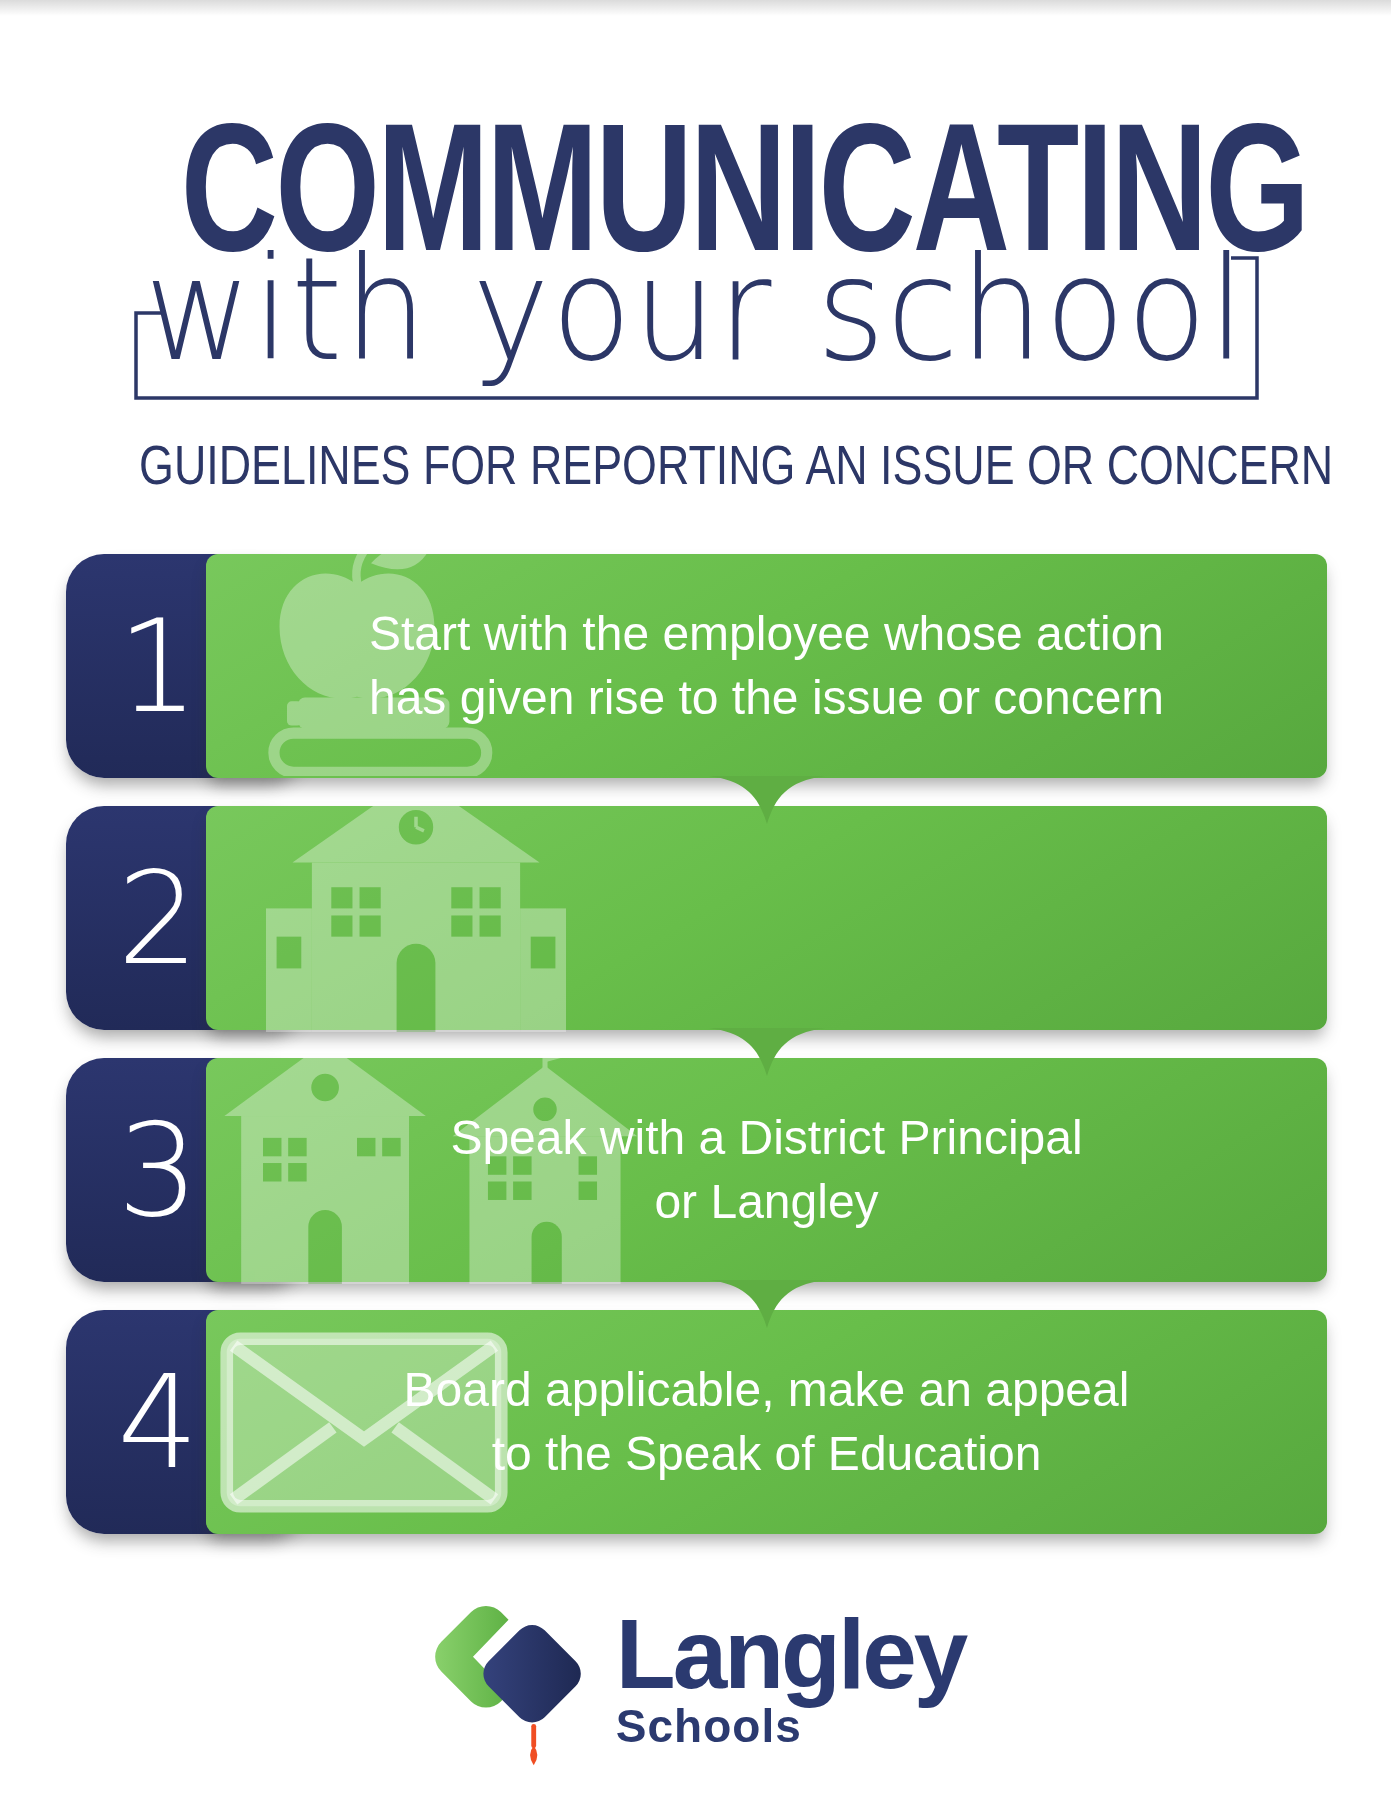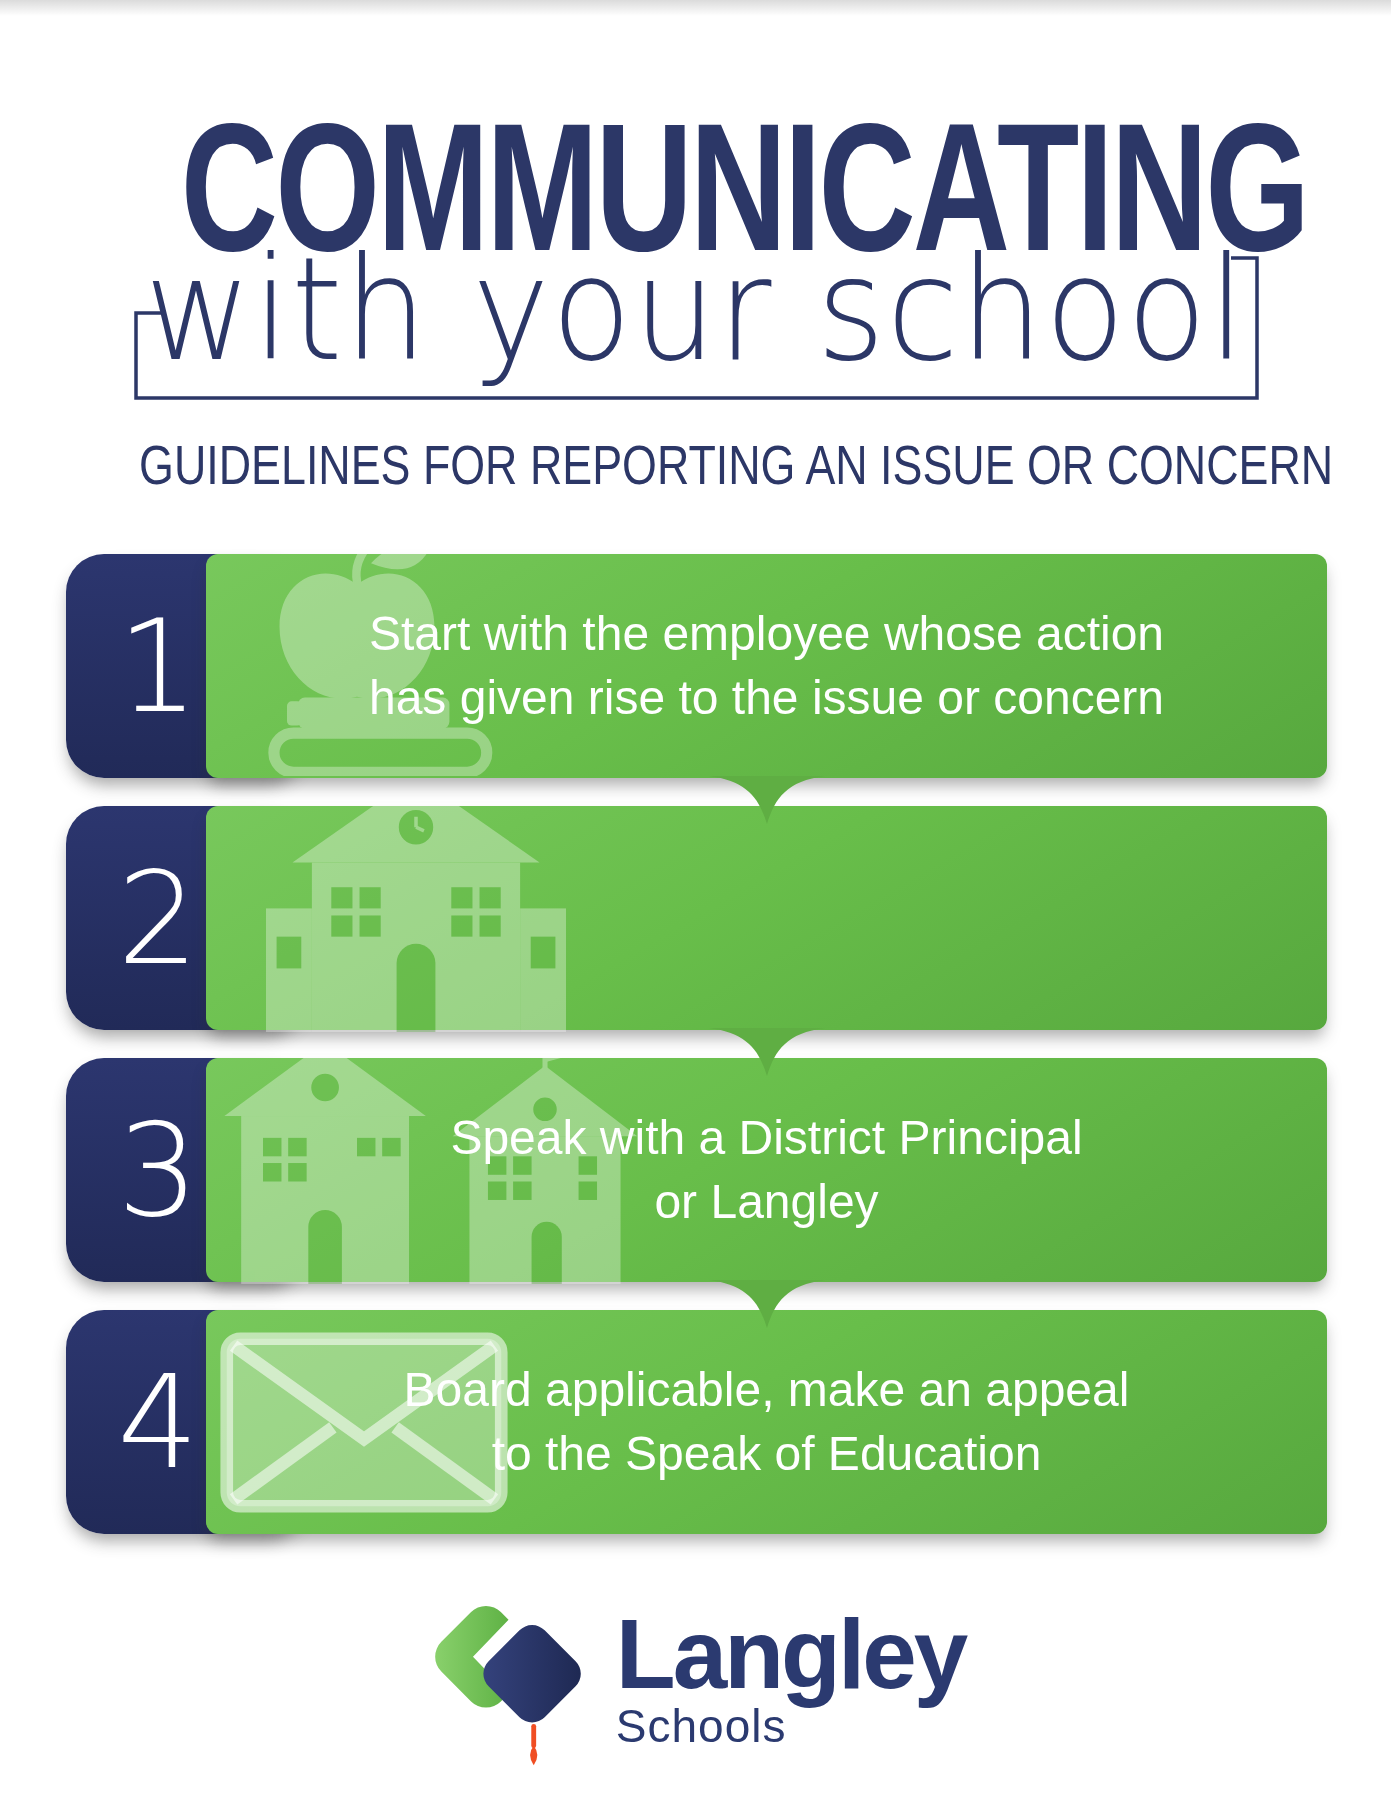--- a/index.html
+++ b/index.html
@@ -56,21 +56,21 @@
   .pointer{
     position:absolute;left:50%;top:222px;margin-left:-58px;z-index:3;
   }
   
   .logo{
     position:absolute;top:1592px;left:0;right:0;
     display:flex;align-items:center;justify-content:center;gap:28px;
   }
   .logo-text{display:flex;flex-direction:column;align-items:flex-start;}
   .logo-name{font-weight:700;font-size:98px;line-height:0.92;color:#2b3a70;letter-spacing:-3px;}
-  .logo-sub{font-weight:400;font-size:46px;line-height:1;color:#2b3a70;letter-spacing:1px;margin-top:4px;}
+  .logo-sub{font-weight:700;font-size:46px;line-height:1;color:#2b3a70;letter-spacing:1px;margin-top:4px;}
 </style>
 </head>
 <body>
 
 <div class="page">
   <div class="top-shade"></div>
 
   <div class="title">COMMUNICATING</div>
   <div class="script-line">with your school</div>
 

